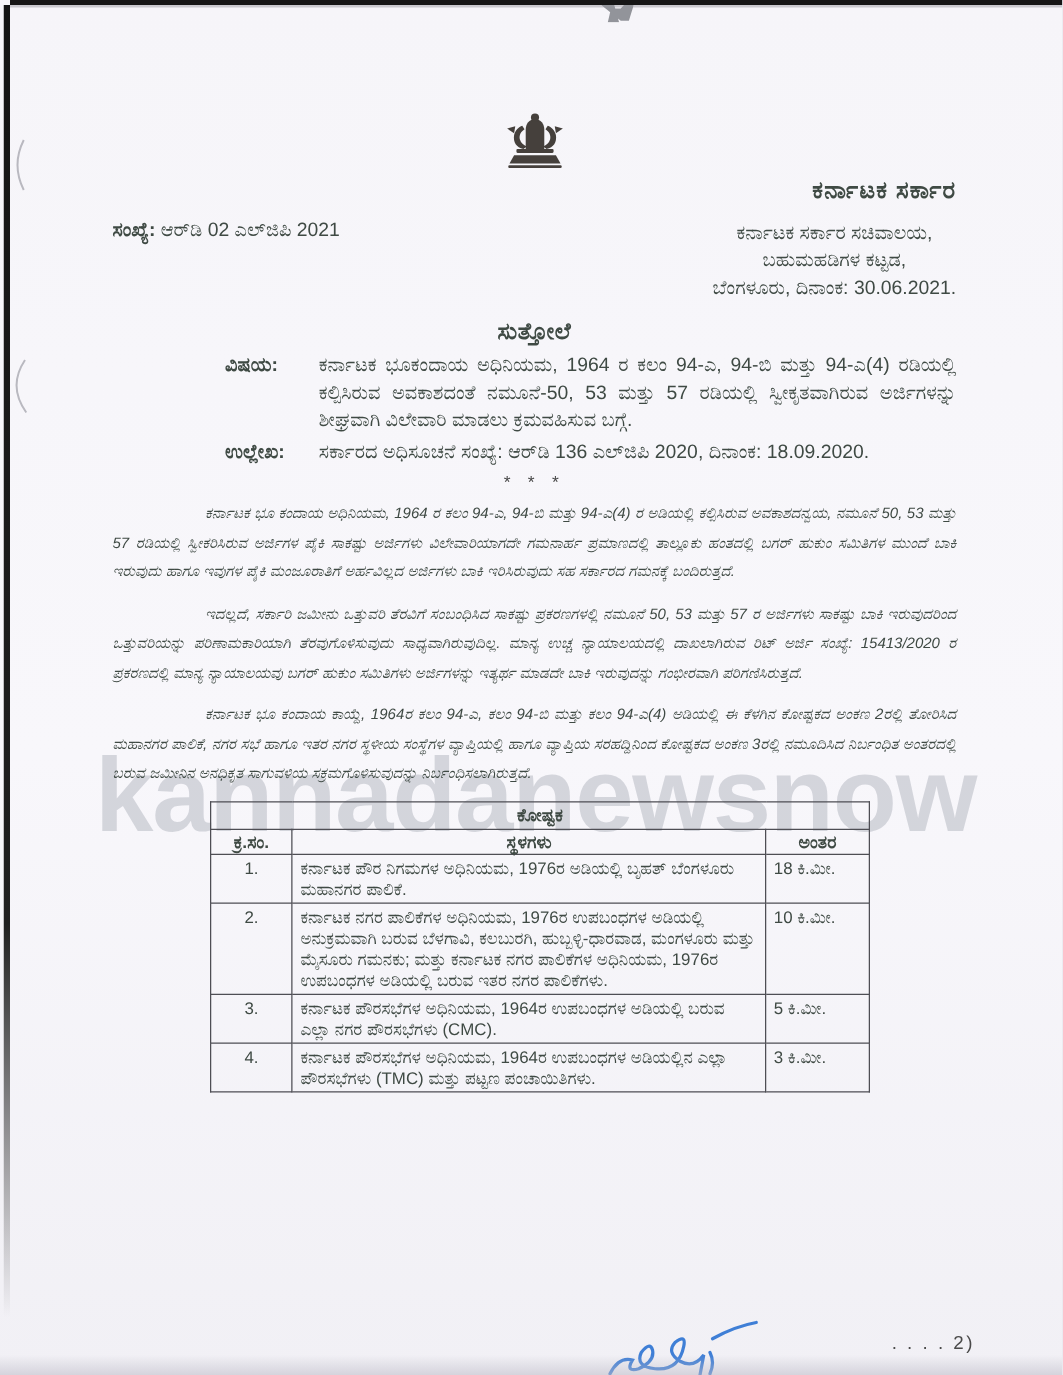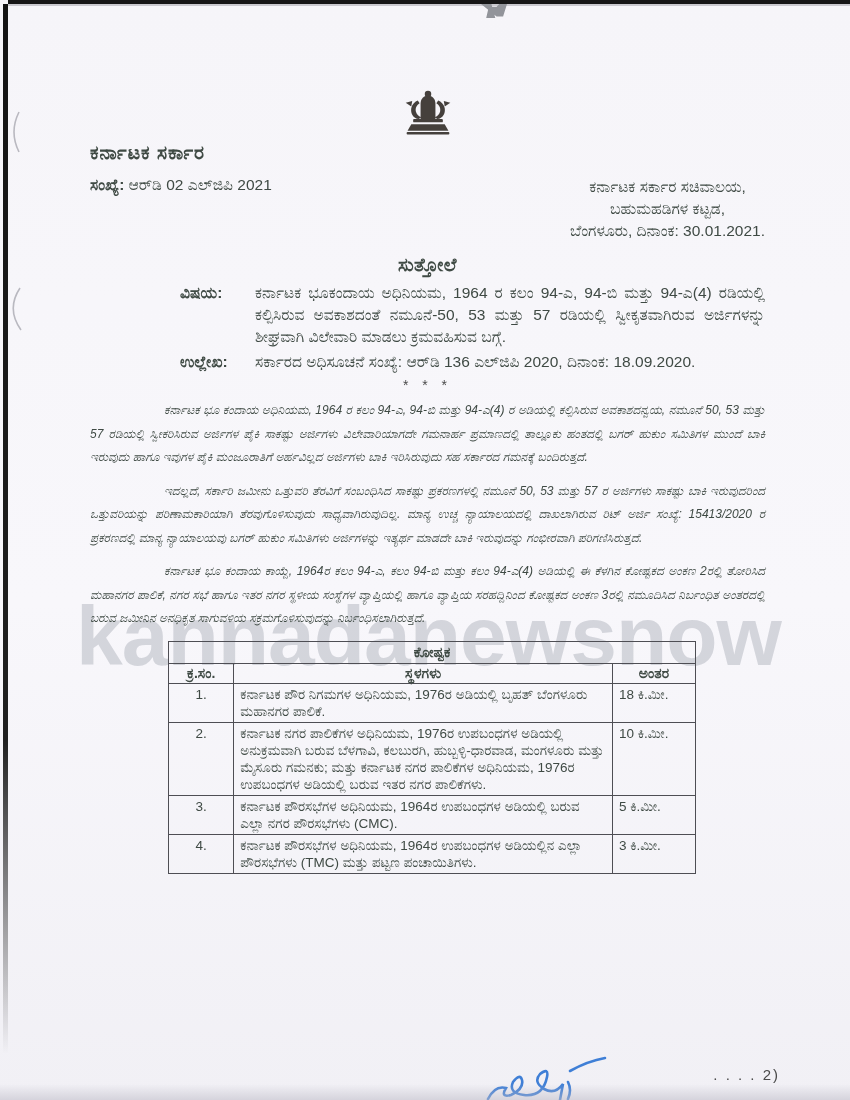--- a/index.html
+++ b/index.html
@@ -19,21 +19,21 @@
   .paren-artifact{position:absolute;opacity:.5;}
   .bottom-shade{position:absolute;left:0;right:0;bottom:0;height:16px;
     background:linear-gradient(180deg,rgba(198,196,206,0),rgba(190,188,200,.55));}
   .watermark{
     position:absolute;left:76px;top:588px;font-size:84px;font-weight:700;letter-spacing:-1px;
     color:rgba(138,144,154,.32);white-space:nowrap;pointer-events:none;
   }
   
   .content{position:relative;padding:88px 85px 0 90px;}
   .emblem-wrap{text-align:center;height:52px;}
-  .govt-title{text-align:left;font-size:19px;font-weight:700;letter-spacing:1px;margin-top:2px;}
+  .govt-title{text-align:right;font-size:19px;font-weight:700;letter-spacing:1px;margin-top:2px;}
   .ref-row{display:flex;justify-content:space-between;margin-top:12px;font-size:15.5px;}
   .ref-no .lbl{font-weight:700;}
   .address{text-align:center;line-height:22px;}
   .doc-title{text-align:center;font-size:18.5px;font-weight:700;margin:12px 0 6px 0;letter-spacing:.5px;}
   .labeled{display:flex;margin-left:90px;font-size:15.5px;line-height:22px;}
   .labeled .lbl{width:75px;flex-shrink:0;font-weight:700;}
   .labeled .cnt{flex:1;text-align:justify;}
   .labeled.ref-block{margin-top:3px;}
   .separator{text-align:center;font-size:14px;letter-spacing:5px;margin:4px 0 6px 0;color:#4a4a4a;}
   .para{margin:0 0 10px 0;font-size:12px;line-height:23.5px;text-align:justify;text-indent:74px;font-style:italic;}
@@ -86,21 +86,21 @@
 
     <div class="govt-title">ಕರ್ನಾಟಕ ಸರ್ಕಾರ</div>
 
     <div class="ref-row">
       <div class="ref-no">
         <span class="lbl">ಸಂಖ್ಯೆ:</span><span> ಆರ್‌ಡಿ 02 ಎಲ್‌ಜಿಪಿ 2021</span>
       </div>
       <div class="address">
         <div>ಕರ್ನಾಟಕ ಸರ್ಕಾರ ಸಚಿವಾಲಯ,</div>
         <div>ಬಹುಮಹಡಿಗಳ ಕಟ್ಟಡ,</div>
-        <div>ಬೆಂಗಳೂರು, ದಿನಾಂಕ: 30.01.2021.</div>
+        <div>ಬೆಂಗಳೂರು, ದಿನಾಂಕ: 30.06.2021.</div>
       </div>
     </div>
 
     <div class="doc-title">ಸುತ್ತೋಲೆ</div>
 
     <div class="labeled">
       <span class="lbl">ವಿಷಯ:</span>
       <div class="cnt">ಕರ್ನಾಟಕ ಭೂಕಂದಾಯ ಅಧಿನಿಯಮ, 1964 ರ ಕಲಂ 94-ಎ, 94-ಬಿ ಮತ್ತು 94-ಎ(4) ರಡಿಯಲ್ಲಿ ಕಲ್ಪಿಸಿರುವ ಅವಕಾಶದಂತೆ ನಮೂನೆ-50, 53 ಮತ್ತು 57 ರಡಿಯಲ್ಲಿ ಸ್ವೀಕೃತವಾಗಿರುವ ಅರ್ಜಿಗಳನ್ನು ಶೀಘ್ರವಾಗಿ ವಿಲೇವಾರಿ ಮಾಡಲು ಕ್ರಮವಹಿಸುವ ಬಗ್ಗೆ.</div>
     </div>
 

